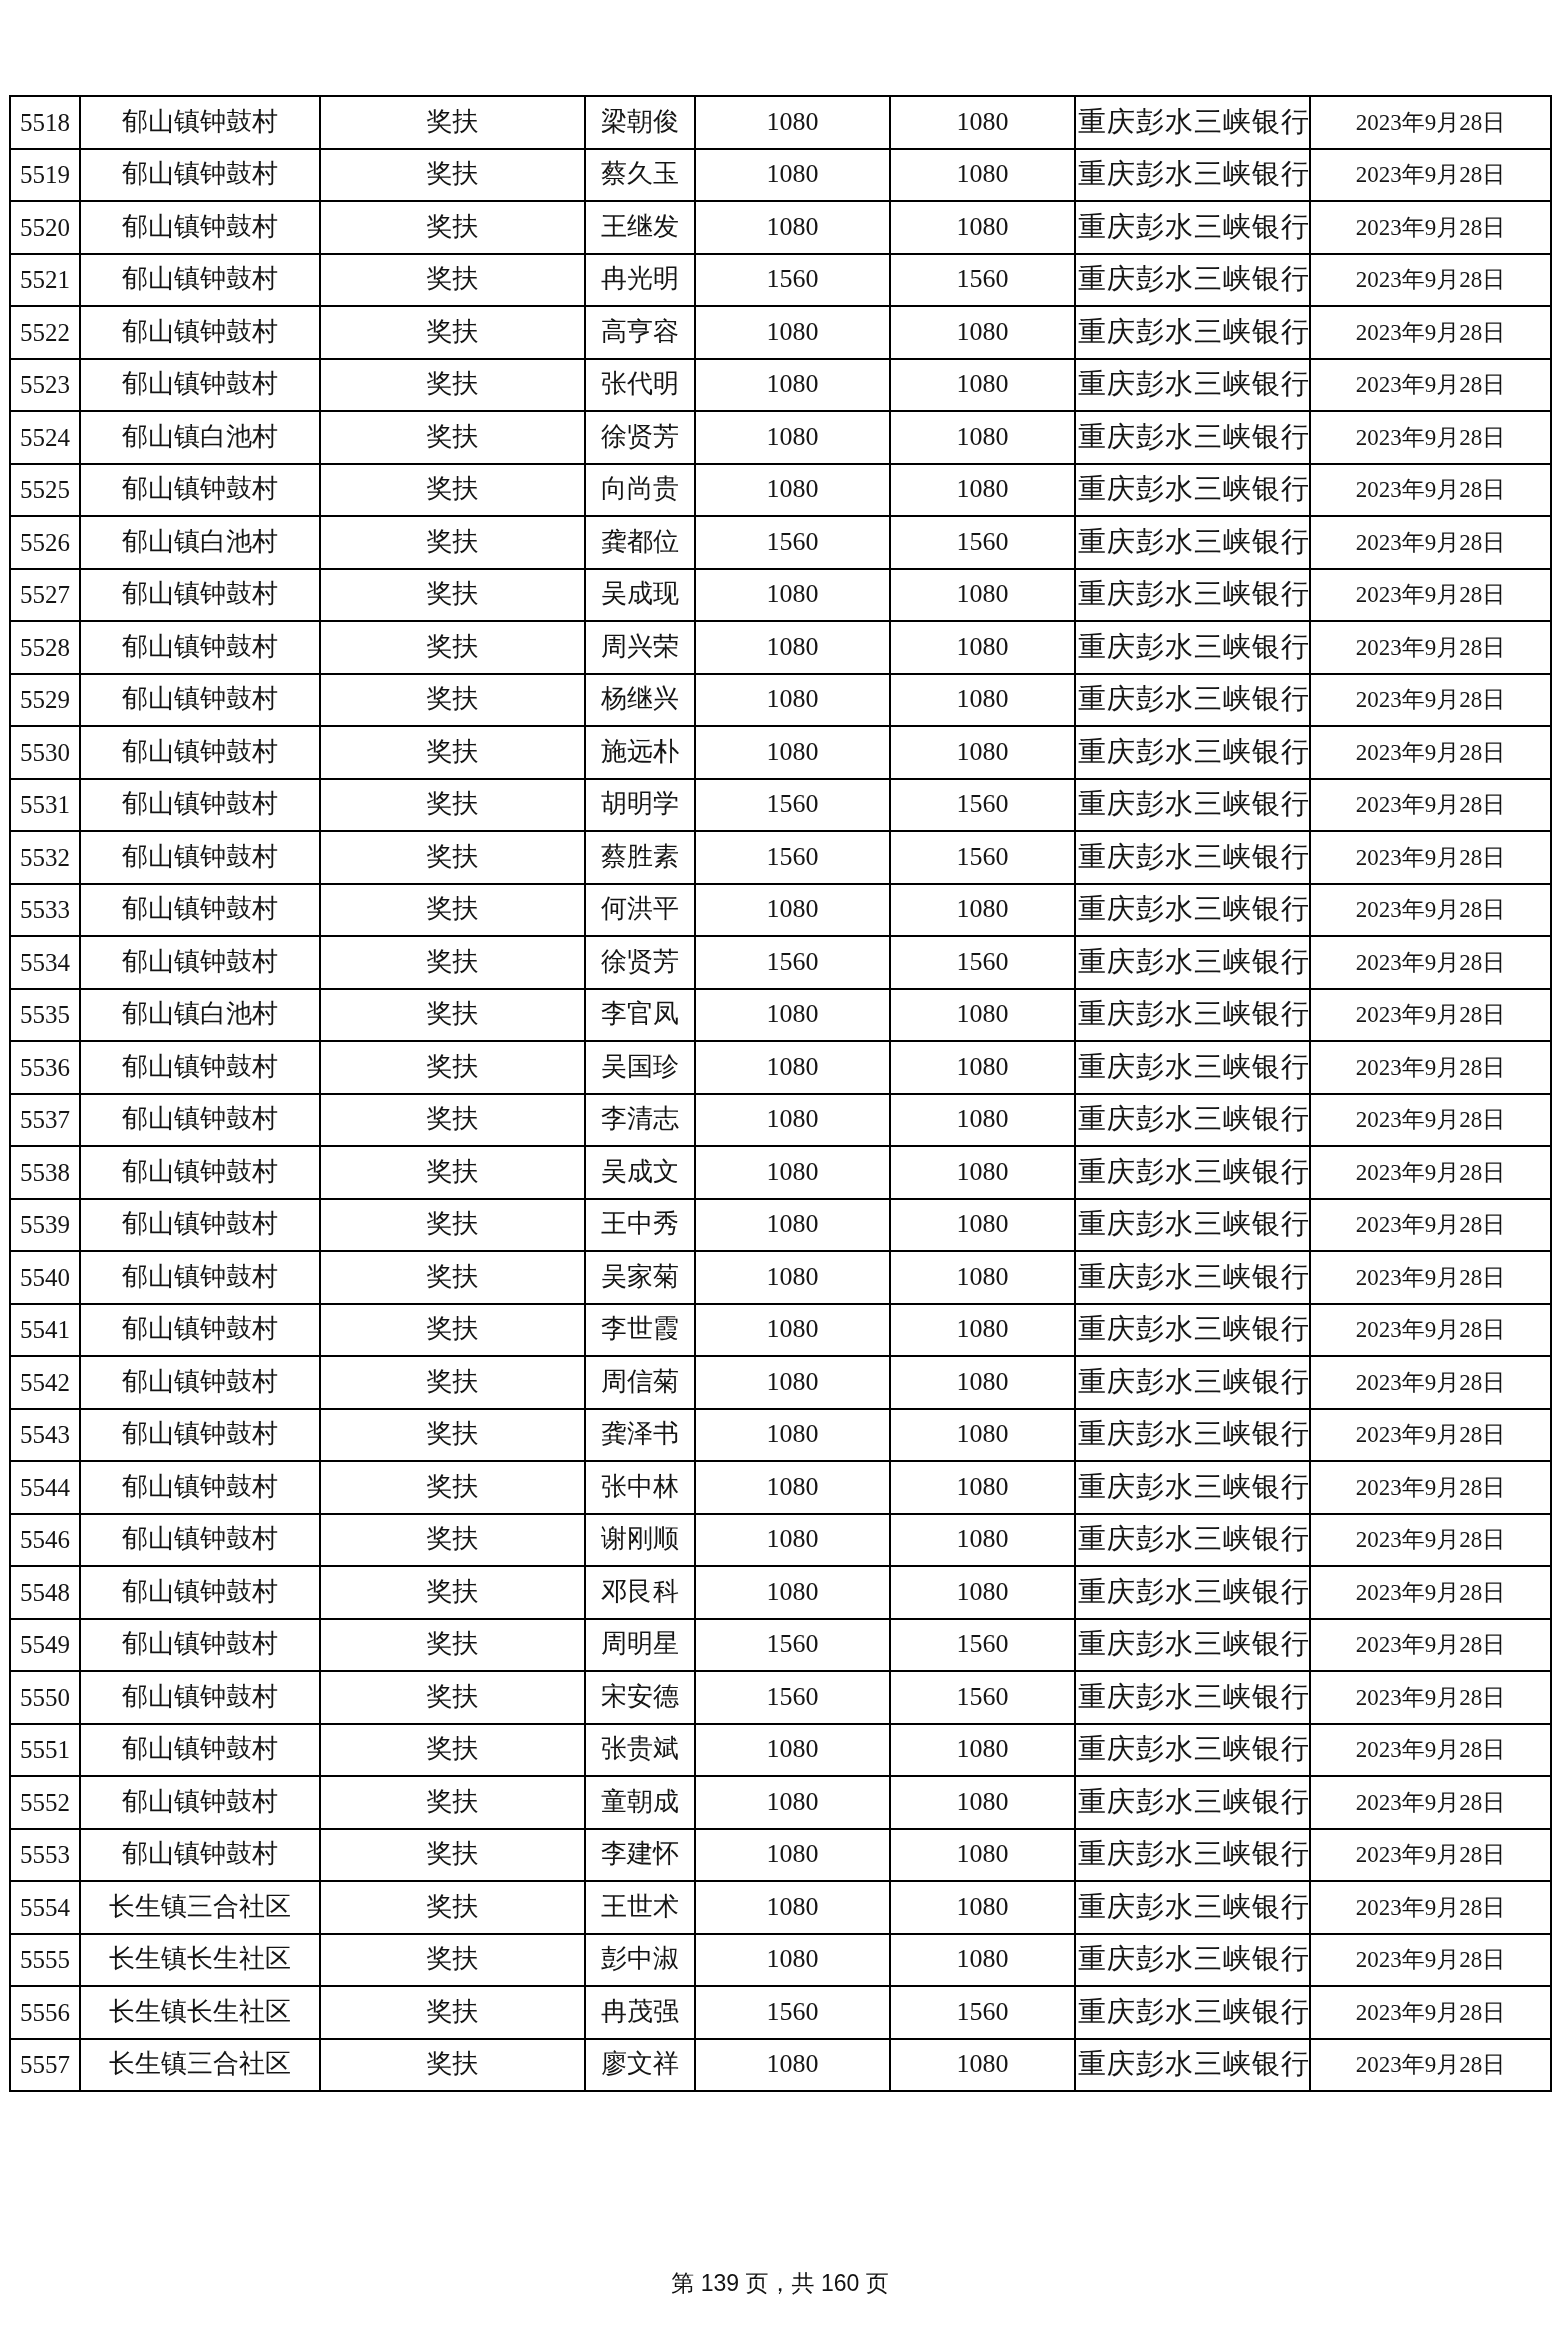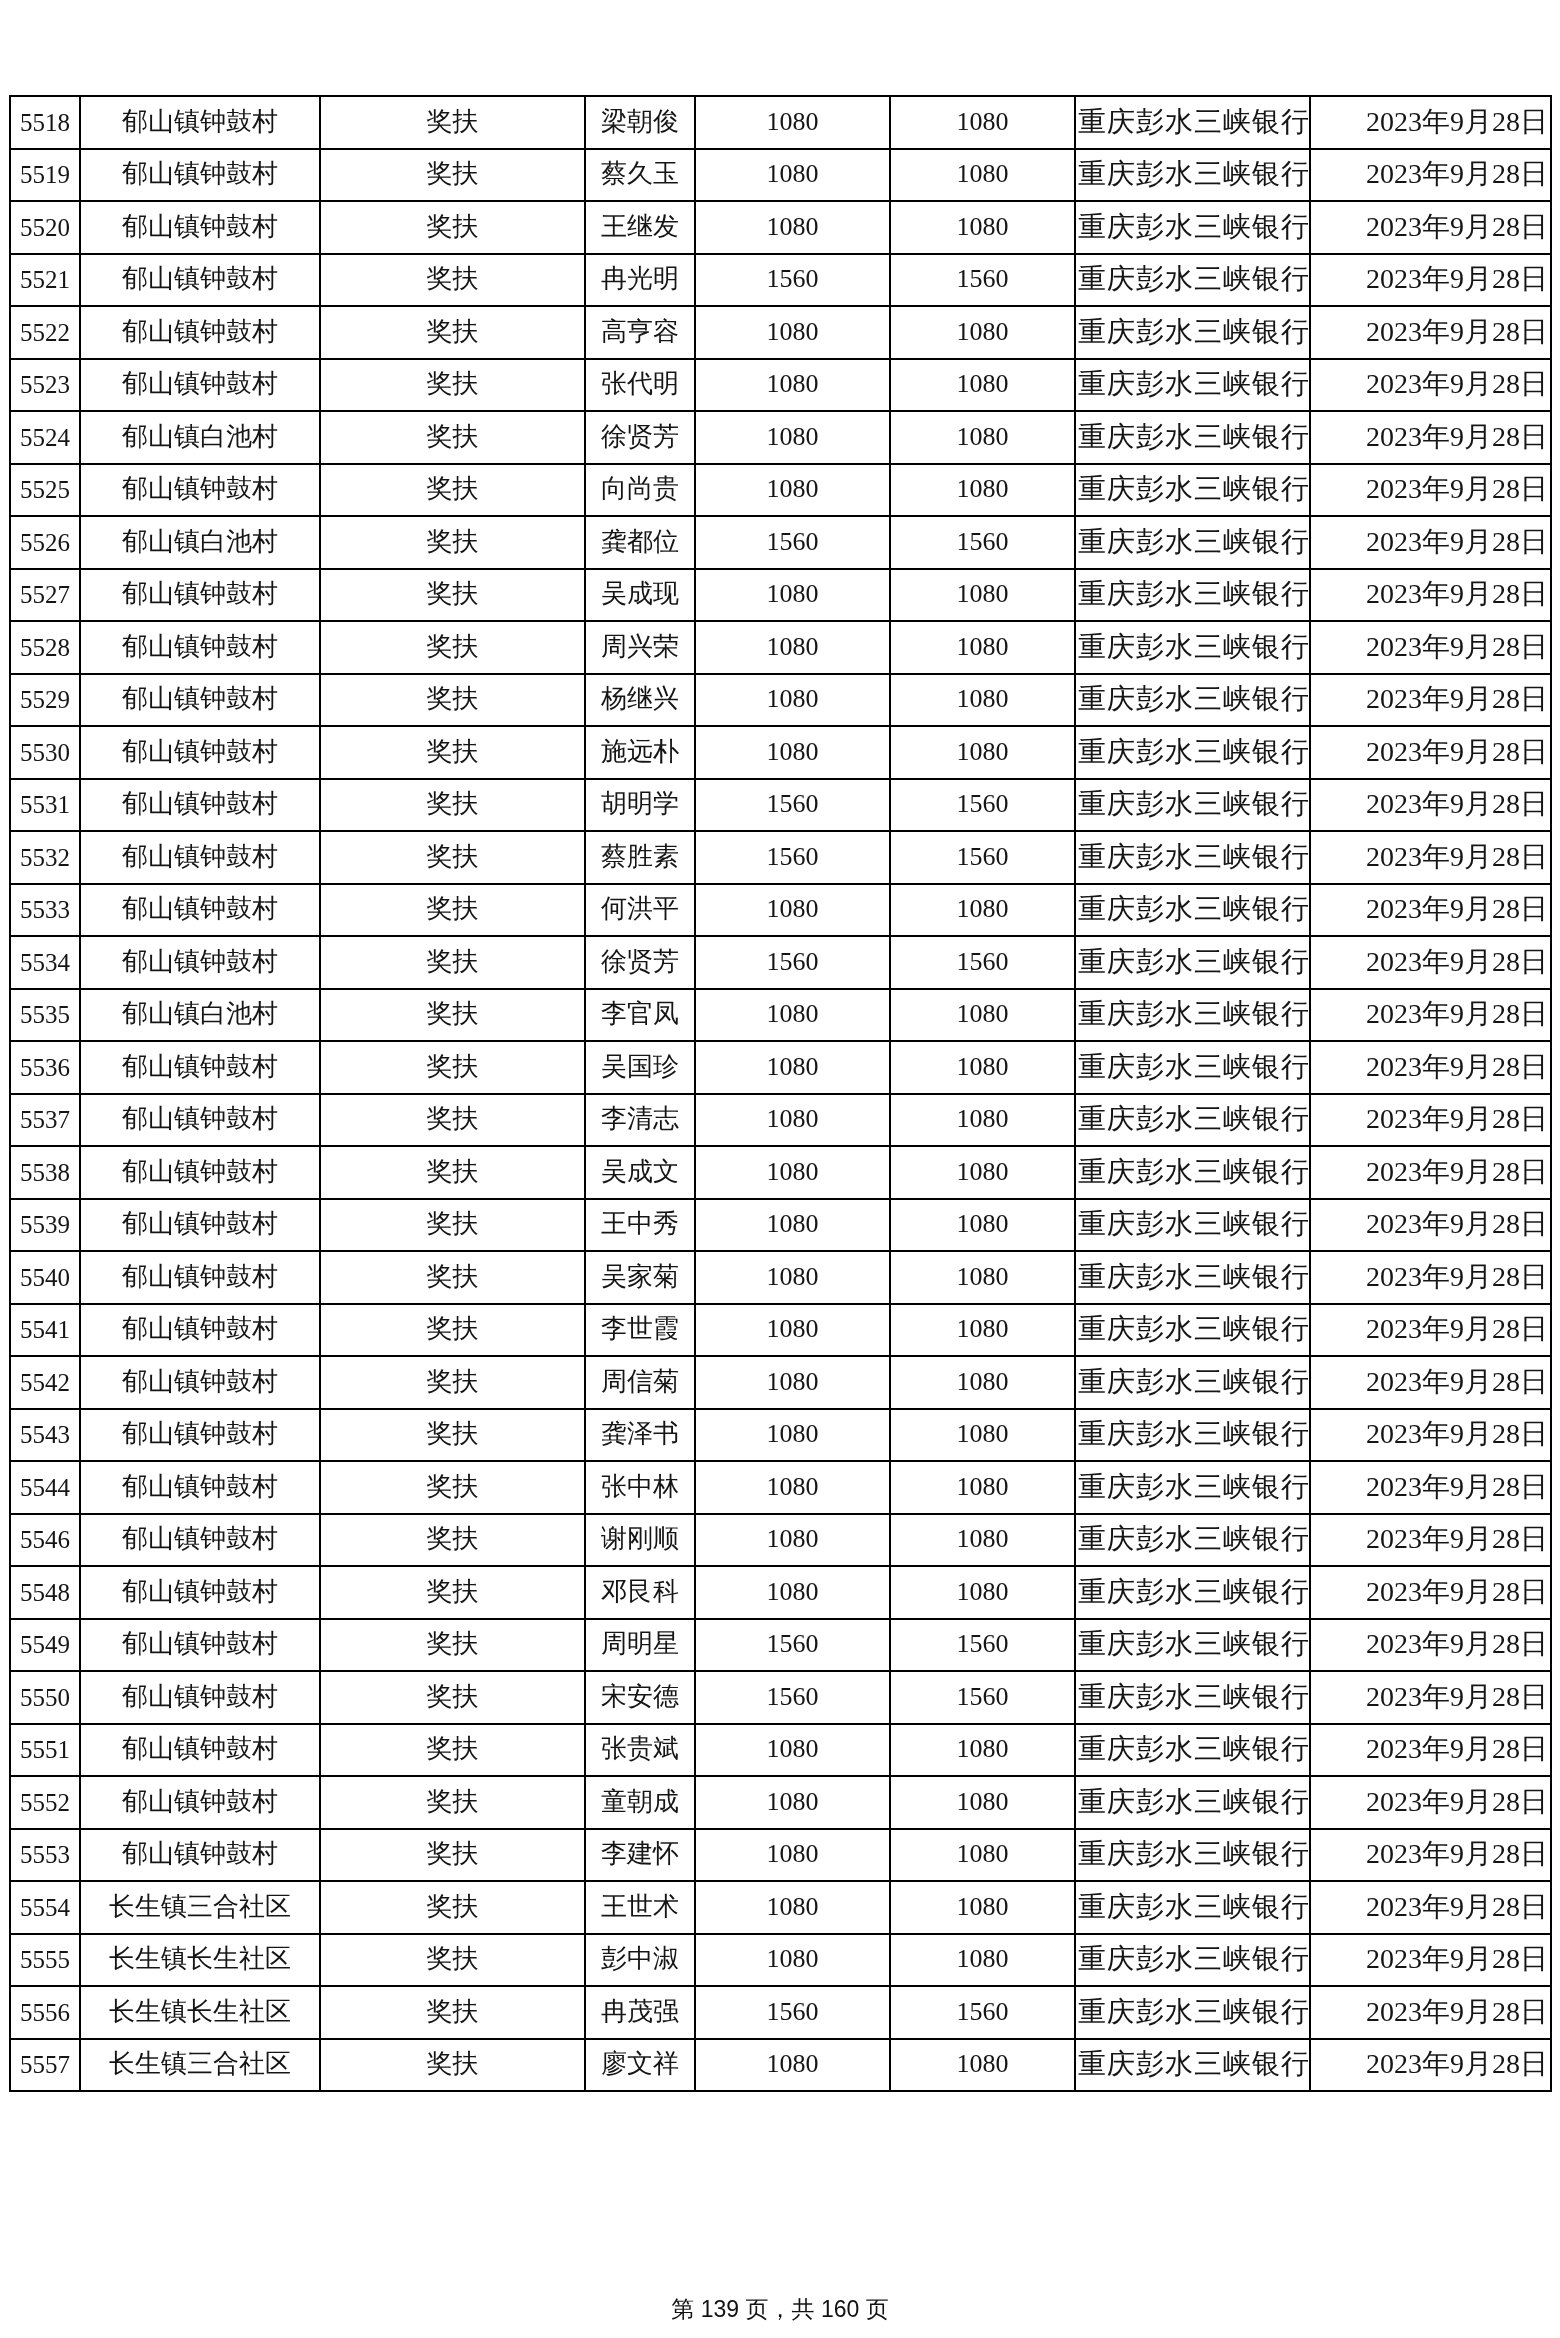--- a/index.html
+++ b/index.html
@@ -37,31 +37,30 @@
     vertical-align: middle;
     font-size: 26px;
     line-height: 1.1;
     overflow: hidden;
     white-space: nowrap;
     color: #151515;
   }
   table.grid td.col0 { font-size: 25px; }
   table.grid td.col4, table.grid td.col5 { font-size: 26px; }
   table.grid td.col6 { font-size: 28px; letter-spacing: 1px; }
-  table.grid td.col7 { font-size: 28px; text-align: right; }
+  table.grid td.col7 { font-size: 23px; }
   .footer {
     position: absolute;
     left: 0;
     top: 2268px;
     width: 1560px;
     text-align: center;
     font-size: 23px;
     color: #111111;
     font-family: "Liberation Sans", "DejaVu Sans", sans-serif;
-    margin-top: 26px;
   }
 </style>
 </head>
 <body>
 
 <div class="page">
 
   <table class="grid">
     <colgroup>
       <col style="width:70px">

